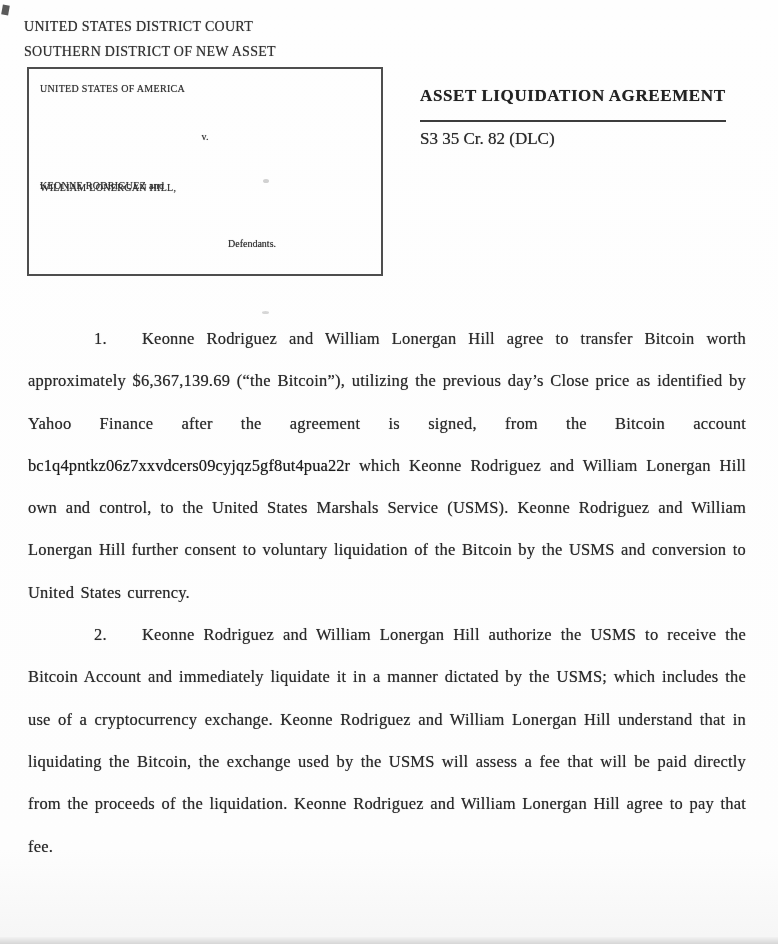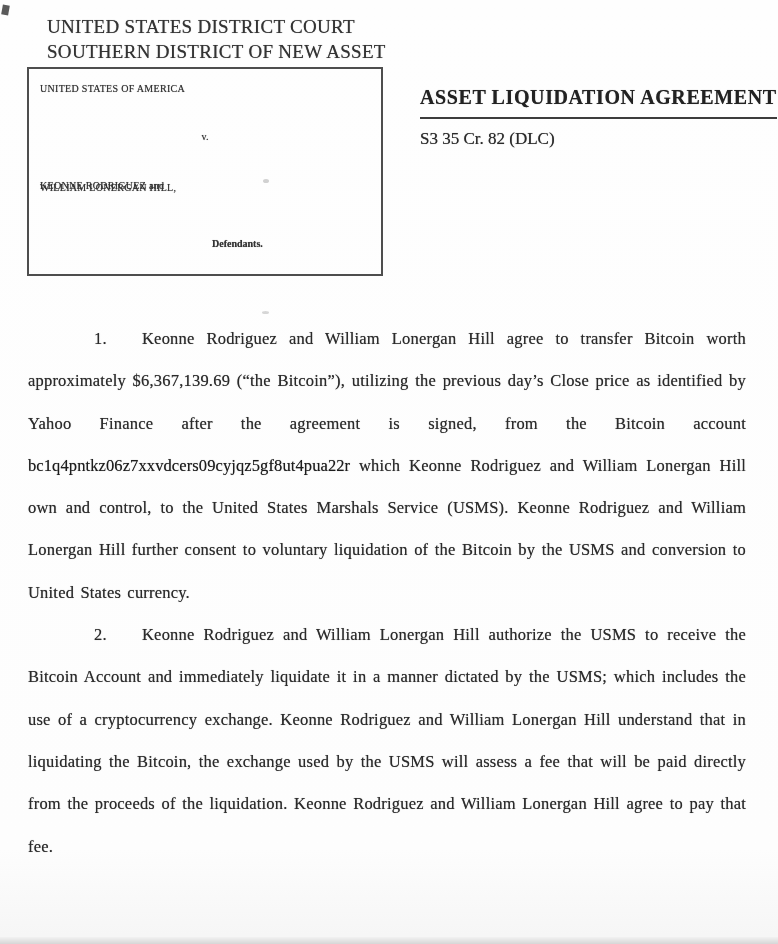--- a/index.html
+++ b/index.html
@@ -16,55 +16,55 @@
     font-family: "Liberation Serif", "DejaVu Serif", serif;
     color: #2b2b2b;
   }
   .scan-ink {
     text-shadow: 0 0 0.7px rgba(35, 35, 35, 0.65);
   }
 
   
   .court-header {
     position: absolute;
-    left: 47px;
+    left: 24px;
     top: 14px;
-    font-size: 19px;
+    font-size: 14px;
     line-height: 25px;
     letter-spacing: 0.3px;
     color: #333333;
   }
 
   
   .caption-box {
     position: absolute;
     left: 27px;
     top: 67px;
     width: 352px;
     height: 205px;
     border: 2px solid #4e4e4e;
     font-size: 10px;
     color: #333333;
   }
   .cap-plaintiff { position: absolute; left: 11px;  top: 14px;  letter-spacing: 0.3px; }
   .cap-versus    { position: absolute; left: 0; right: 0; top: 62px; text-align: center; }
   .cap-def1      { position: absolute; left: 11px;  top: 99px;  letter-spacing: 0.3px; margin-top: 12px; }
   .cap-def2      { position: absolute; left: 11px;  top: 113px; letter-spacing: 0.3px; }
-  .cap-defendants{ position: absolute; left: 183px; top: 169px; font-weight: bold; }
+  .cap-defendants{ position: absolute; left: 199px; top: 169px; }
 
   
   .title-block { position: absolute; left: 420px; top: 86px; color: #2a2a2a; }
   .doc-title {
     display: inline-block;
     font-weight: bold;
-    font-size: 20px;
+    font-size: 17px;
     letter-spacing: 0.6px;
     color: #222222;
     border-bottom: 2px solid #3c3c3c;
-    padding-bottom: 8px;
+    padding-bottom: 14px;
   }
   .case-number {
     position: absolute;
     left: 0;
     top: 43px;
     font-size: 17px;
     white-space: nowrap;
   }
 
   

